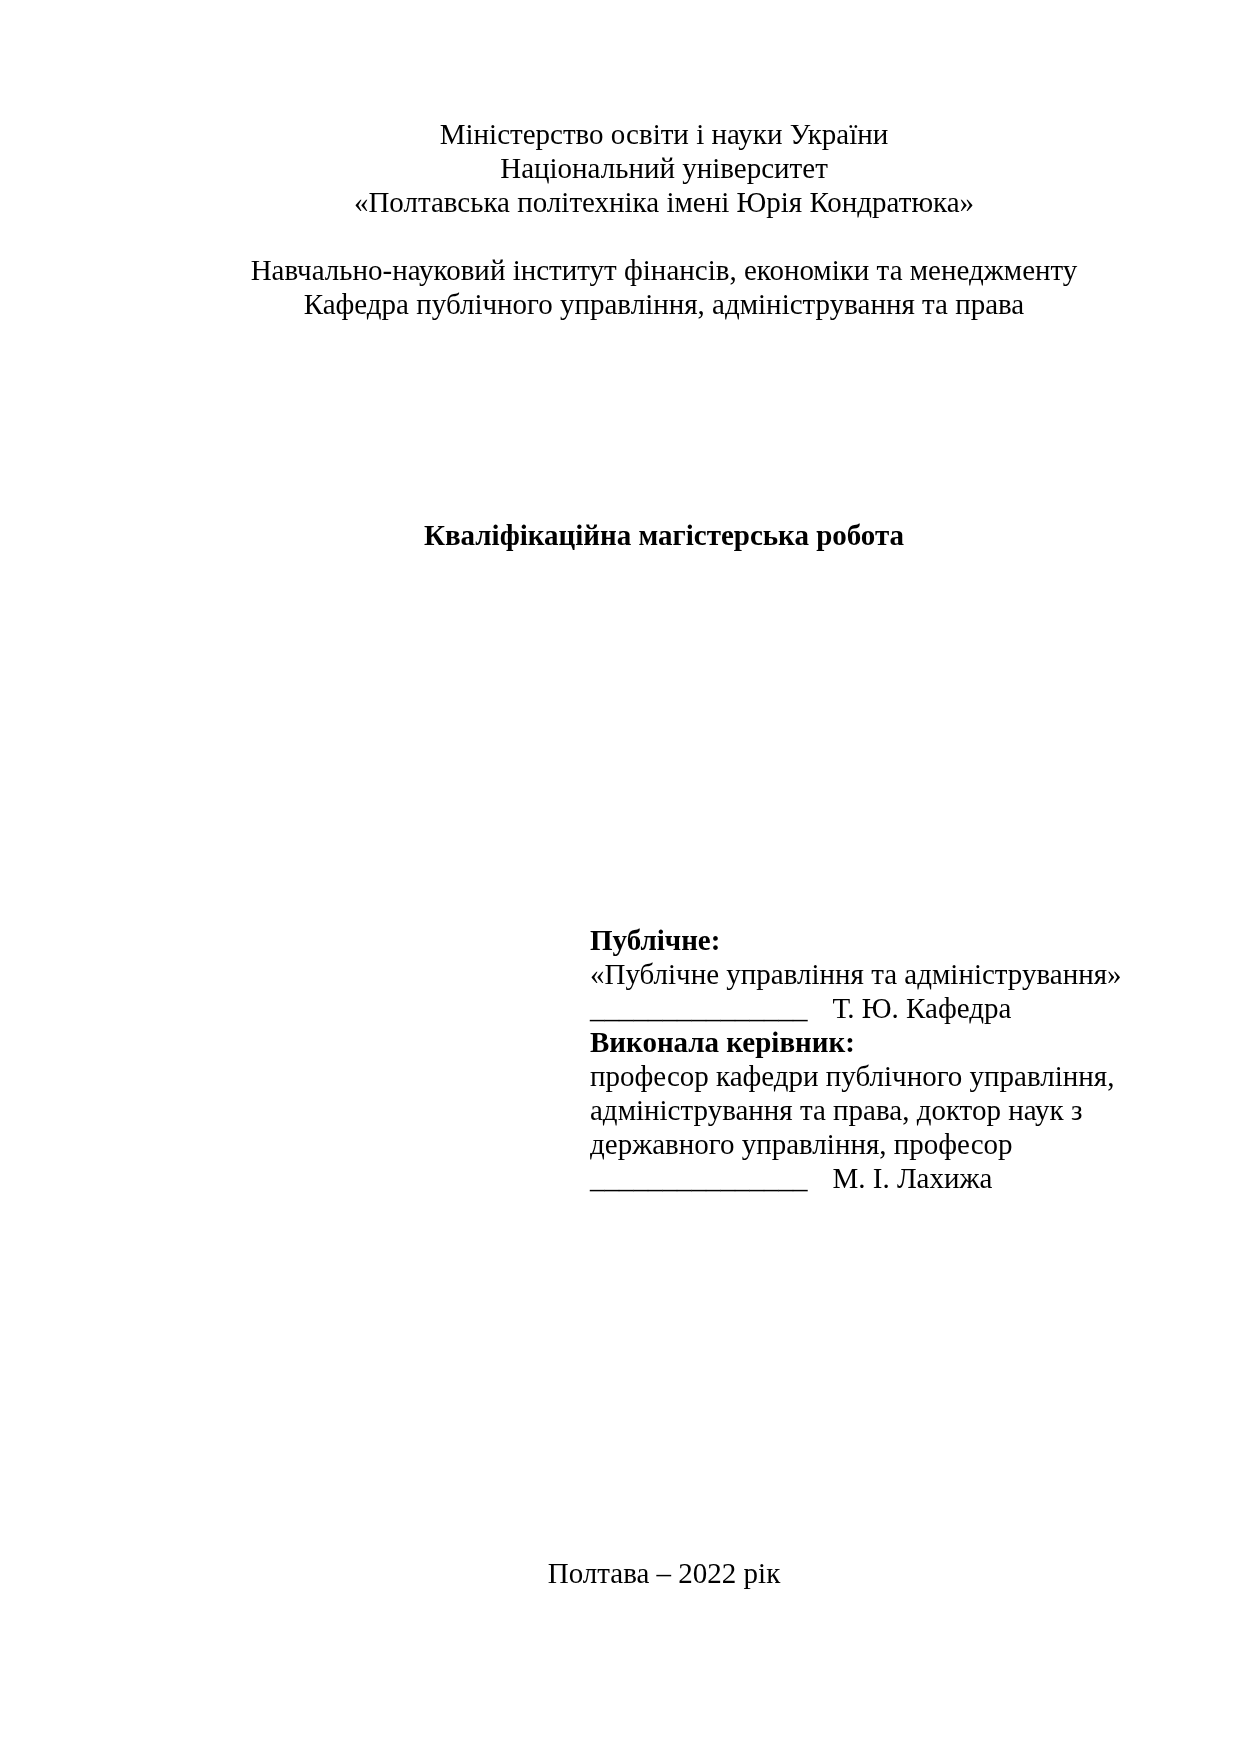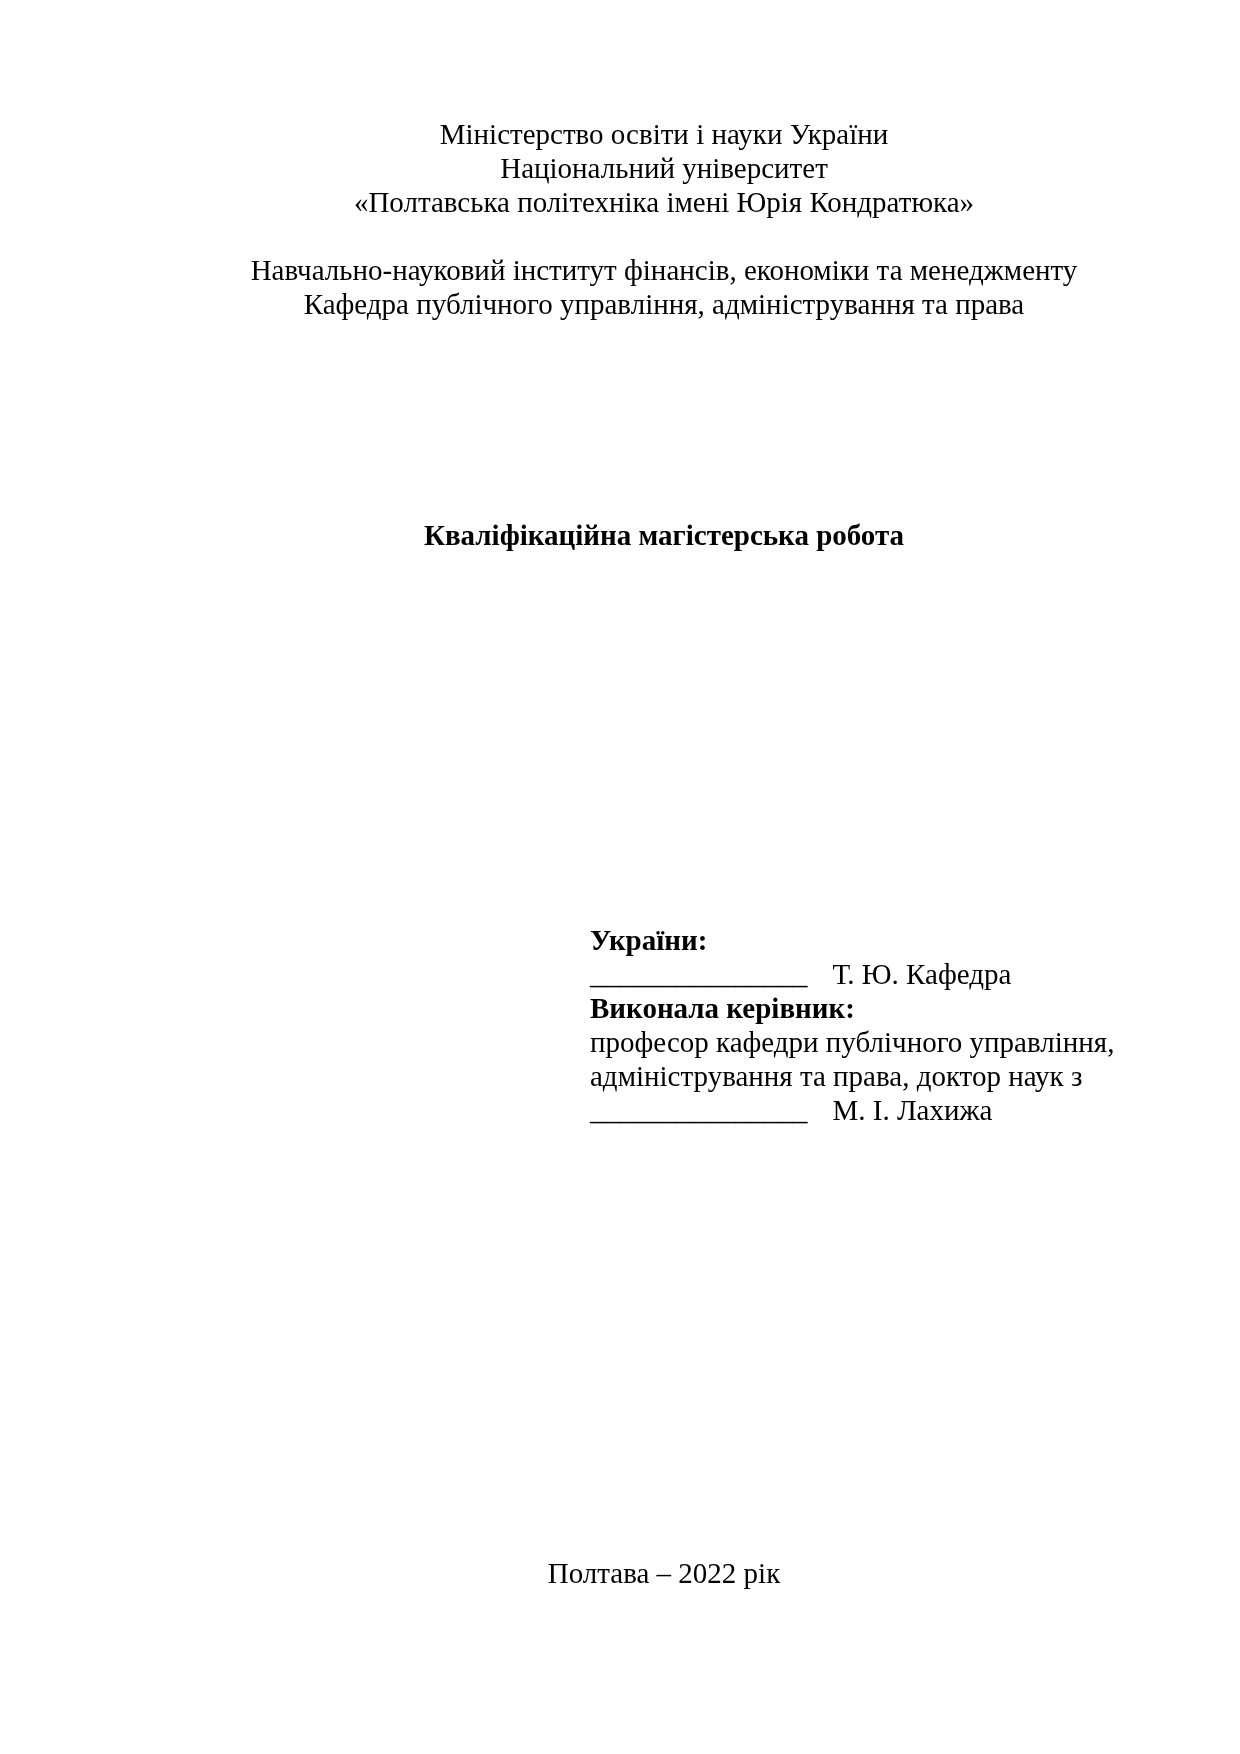--- a/index.html
+++ b/index.html
@@ -51,23 +51,25 @@
 
   <div class="center-block b" style="top:518px">Кваліфікаційна магістерська робота</div>
 
   <div class="center-block" style="top:253px">
     <div class="line">Навчально-науковий інститут фінансів, економіки та менеджменту</div>
     <div class="line">Кафедра публічного управління, адміністрування та права</div>
   </div>
 
 
   <div class="sig-block">
-    <div class="line b">України:</div>
+    <div class="line b">Публічне:</div>
+    <div class="line">«Публічне управління та адміністрування»</div>
     <div class="line"><span>_______________</span><span class="sig-gap"></span><span>Т. Ю. Кафедра</span></div>
     <div class="line b">Виконала керівник:</div>
     <div class="line">професор кафедри публічного управління,</div>
     <div class="line">адміністрування та права, доктор наук з</div>
+    <div class="line">державного управління, професор</div>
     <div class="line"><span>_______________</span><span class="sig-gap"></span><span>М. І. Лахижа</span></div>
   </div>
 
   <div class="center-block" style="top:1556px">Полтава – 2022 рік</div>
 
 </div>
 
 </body></html>

